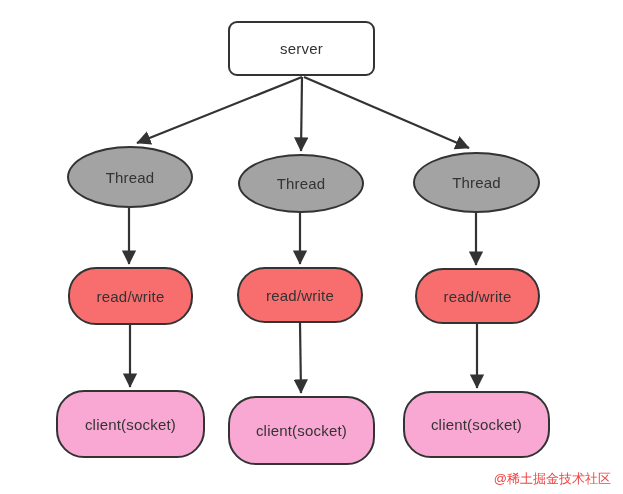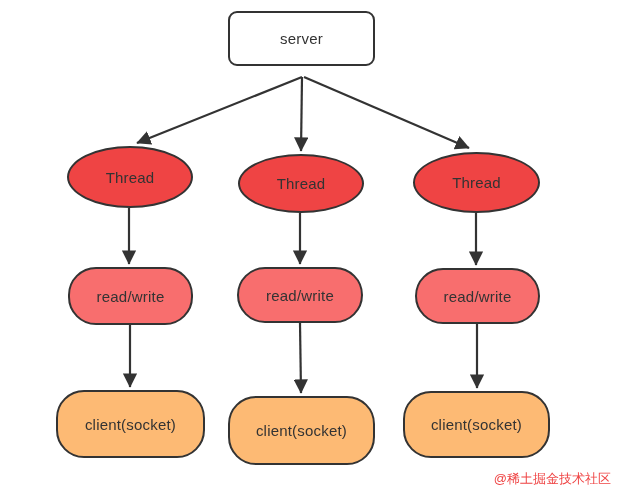--- a/index.html
+++ b/index.html
@@ -21,42 +21,42 @@
     display: flex;
     align-items: center;
     justify-content: center;
     color: #333333;
     font-size: 15px;
     z-index: 1;
     letter-spacing: 0.2px;
     border-radius: 28px;
   }
   .server-box {
-    left: 228px; top: 11px; width: 147px; height: 55px;
+    left: 228px; top: 21px; width: 147px; height: 55px;
     background: #ffffff;
     border: 2.5px solid #333333;
     border-radius: 9px;
   }
   .thread-ellipse {
-    background: #ef4444;
+    background: #a3a3a3;
     border: 2.5px solid #333333;
     border-radius: 50%;
   }
   .thread-1 { left: 67px;  top: 146px; width: 126px; height: 62px; }
   .thread-2 { left: 238px; top: 154px; width: 126px; height: 59px; }
   .thread-3 { left: 413px; top: 152px; width: 127px; height: 61px; }
   .rw-box {
     background: #f86e6e;
     border: 2.5px solid #333333;
   }
   .rw-1 { left: 68px;  top: 267px; width: 125px; height: 58px; }
   .rw-2 { left: 237px; top: 267px; width: 126px; height: 56px; }
   .rw-3 { left: 415px; top: 268px; width: 125px; height: 56px; }
   .client-box {
-    background: #fdba74;
+    background: #f9a8d4;
     border: 2.5px solid #333333;
   }
   .client-1 { left: 56px;  top: 390px; width: 149px; height: 68px; }
   .client-2 { left: 228px; top: 396px; width: 147px; height: 69px; }
   .client-3 { left: 403px; top: 391px; width: 147px; height: 67px; }
   .arrows-layer {
     position: absolute;
     left: 0; top: 0;
     width: 623px; height: 494px;
     z-index: 2;

